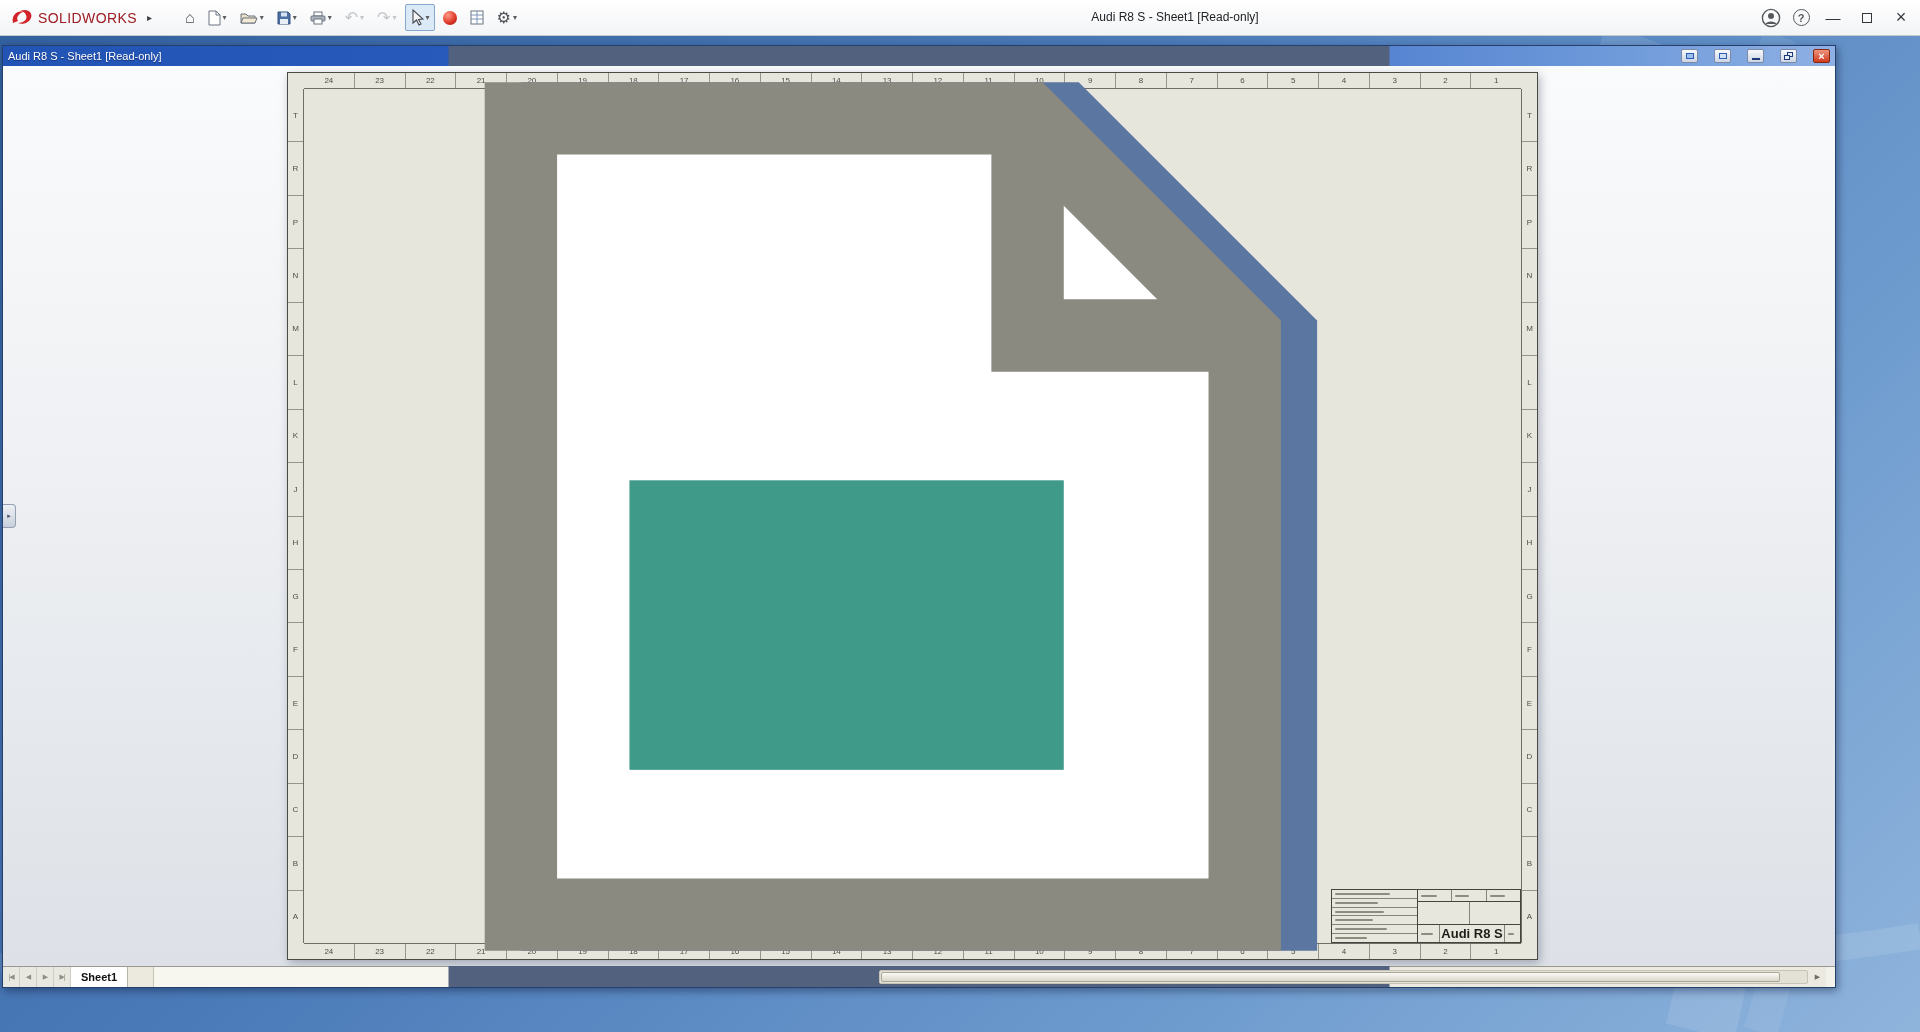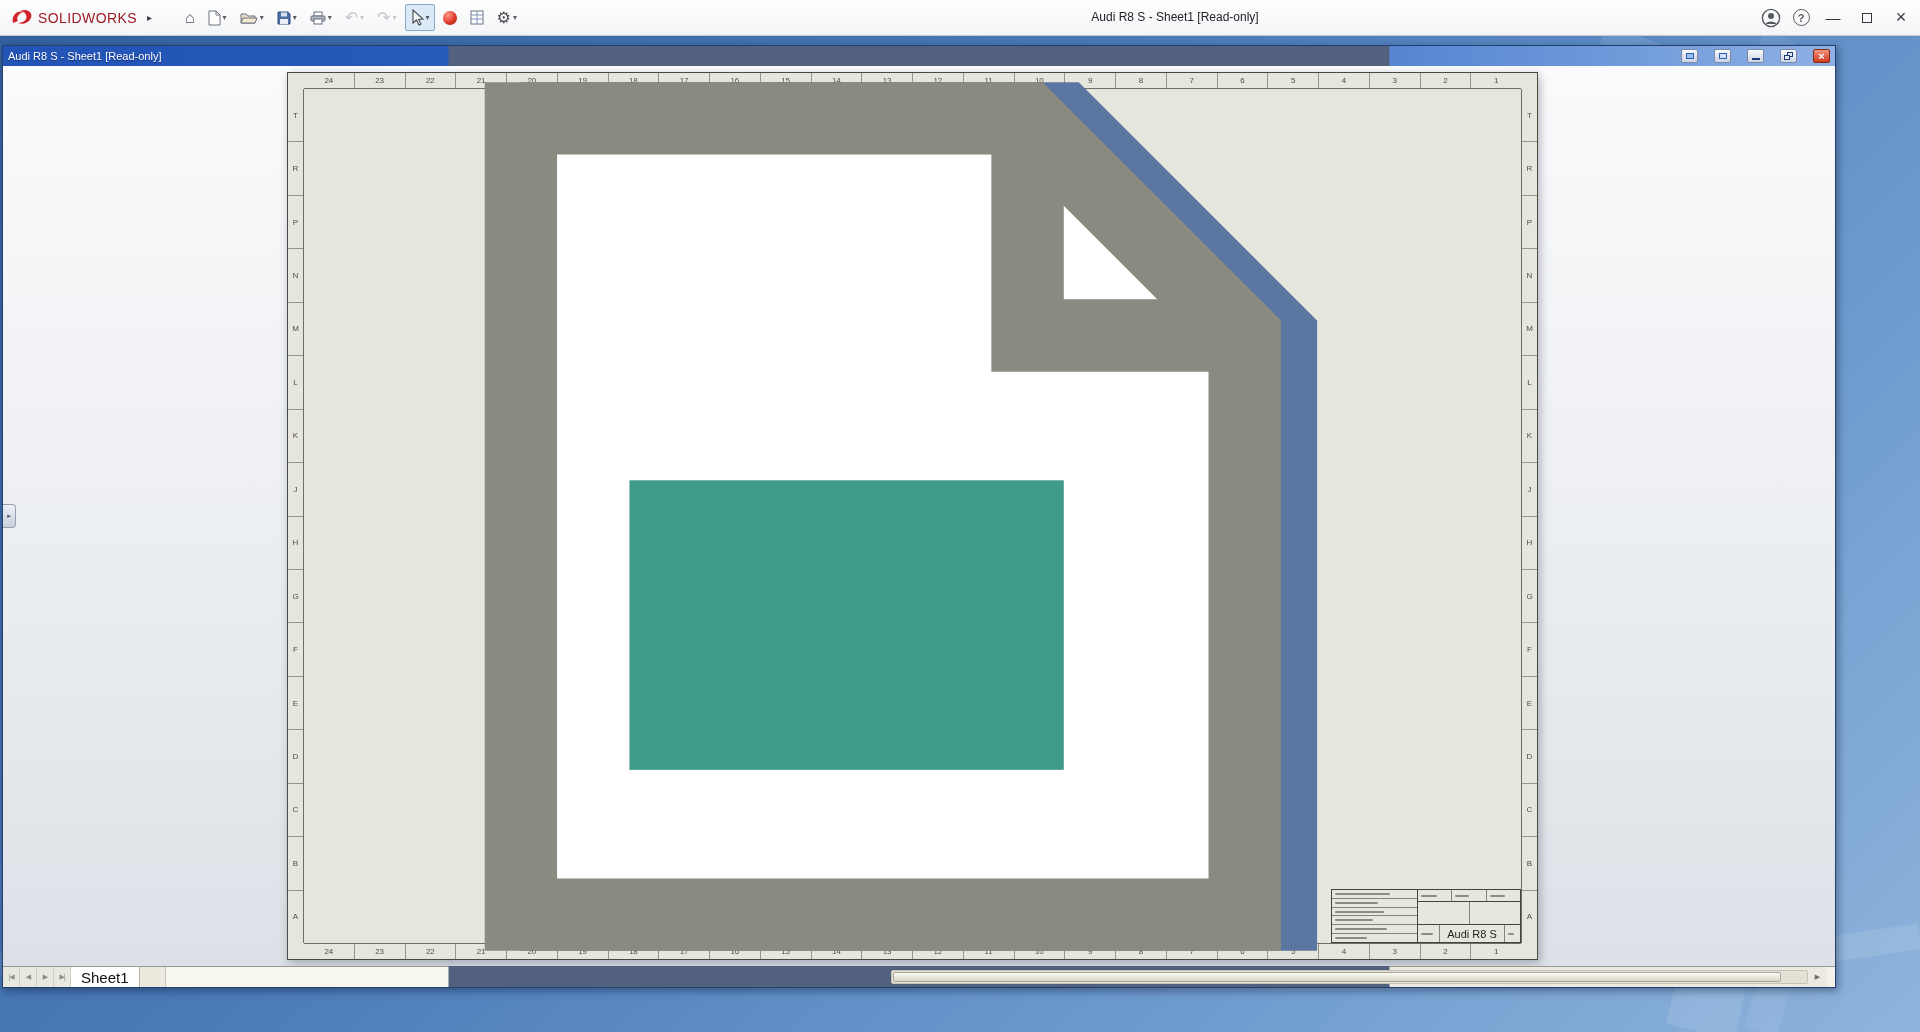--- a/index.html
+++ b/index.html
@@ -69,27 +69,27 @@
   .bar{height:2px;background:#8d8c80;border-radius:1px}
   .tbl-right{flex:1;display:flex;flex-direction:column}
   .tbl-r1{height:12px;border-bottom:1px solid #45443e;display:flex}
   .tbl-r1 .cell{flex:1;border-right:1px solid #85847a;display:flex;align-items:center;padding:0 3px}
   .tbl-r1 .cell:last-child{border-right:none}
   .tbl-r2{flex:1;border-bottom:1px solid #45443e;display:flex}
   .tbl-r2 .cell{flex:1;border-right:1px solid #85847a}
   .tbl-r2 .cell:last-child{border-right:none}
   .tbl-r3{height:17px;display:flex}
   .tbl-r3 .small{width:22px;border-right:1px solid #85847a;display:flex;align-items:center;padding:0 3px}
-  .model-cell{flex:1;display:flex;align-items:center;justify-content:center;font-size:11px;font-weight:normal;color:#1e1e1a}
+  .model-cell{flex:1;display:flex;align-items:center;justify-content:center;font-size:13px;font-weight:bold;color:#1e1e1a}
   .tbl-r3 .end{width:16px;border-left:1px solid #85847a;display:flex;align-items:center;padding:0 3px}
 
   
   .bbar{height:21px;background:#f2f1ea;border-top:1px solid #9a9990;display:flex;align-items:stretch;flex:0 0 auto}
   .nav{width:17px;border-right:1px solid #cfcec4;display:flex;align-items:center;justify-content:center;font-size:7px;color:#8f8e85;background:#e9e8e0;letter-spacing:-1px}
-  .sheet-tab{display:flex;align-items:center;gap:5px;padding:0 10px;background:#ffffff;border-right:1px solid #b5b4a8;font-size:15px;font-weight:normal;color:#101010}
+  .sheet-tab{display:flex;align-items:center;gap:5px;padding:0 10px;background:#ffffff;border-right:1px solid #b5b4a8;font-size:11px;font-weight:bold;color:#101010}
   .add-tab{width:26px;display:flex;align-items:center;justify-content:center;background:#eceadf;border-right:1px solid #c5c4b8}
   .tab-space{width:700px;background:#f7f6ef}
   .splitter{width:7px;background:#e4e2d6;border-left:1px solid #c9c7bb;border-right:1px solid #c9c7bb;display:flex;align-items:center;justify-content:center;gap:1px}
   .splitter i{display:block;width:1px;height:9px;background:#9a988c}
   .hscroll{flex:1;display:flex;align-items:stretch;background:#ece9e0}
   .sarrow{width:17px;display:flex;align-items:center;justify-content:center;font-size:7px;color:#6e6d64}
   .track{flex:1;position:relative;margin:3px 1px;background:#e3e0d6;border:1px solid #c6c3b7;border-radius:2px}
   .thumb{position:absolute;left:1px;top:1px;bottom:1px;width:97%;background:linear-gradient(#fbfaf5,#d9d6ca);border:1px solid #a9a79a;border-radius:2px}
   .corner-sp{width:9px}
 </style>

